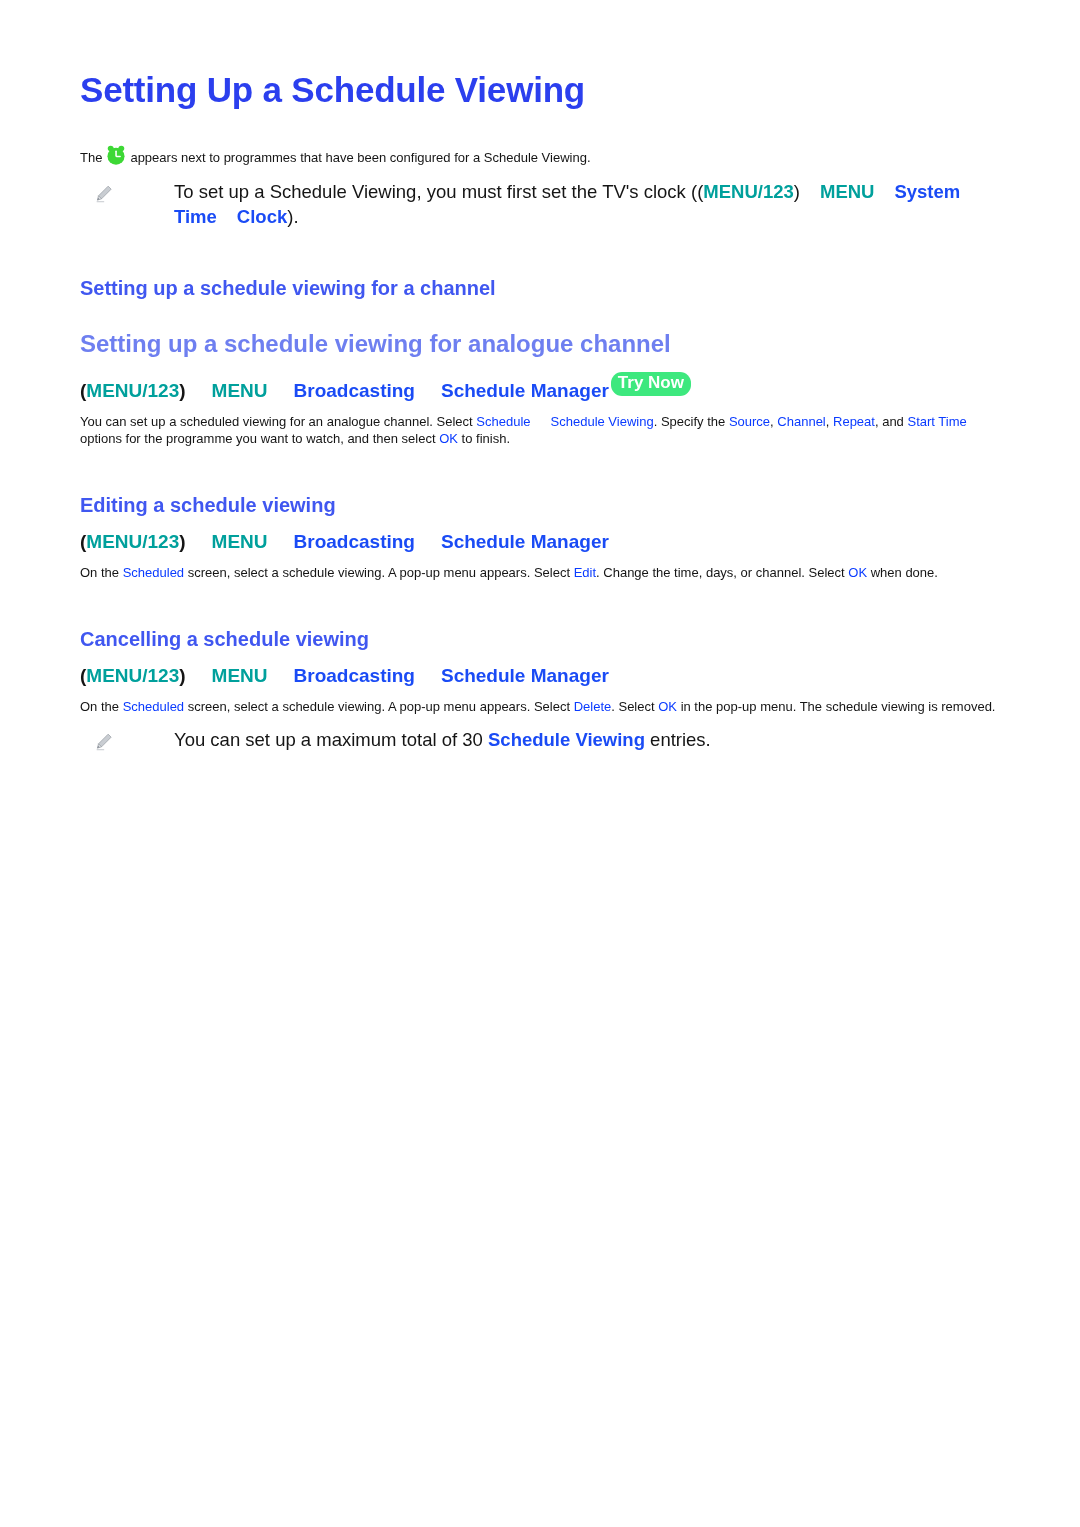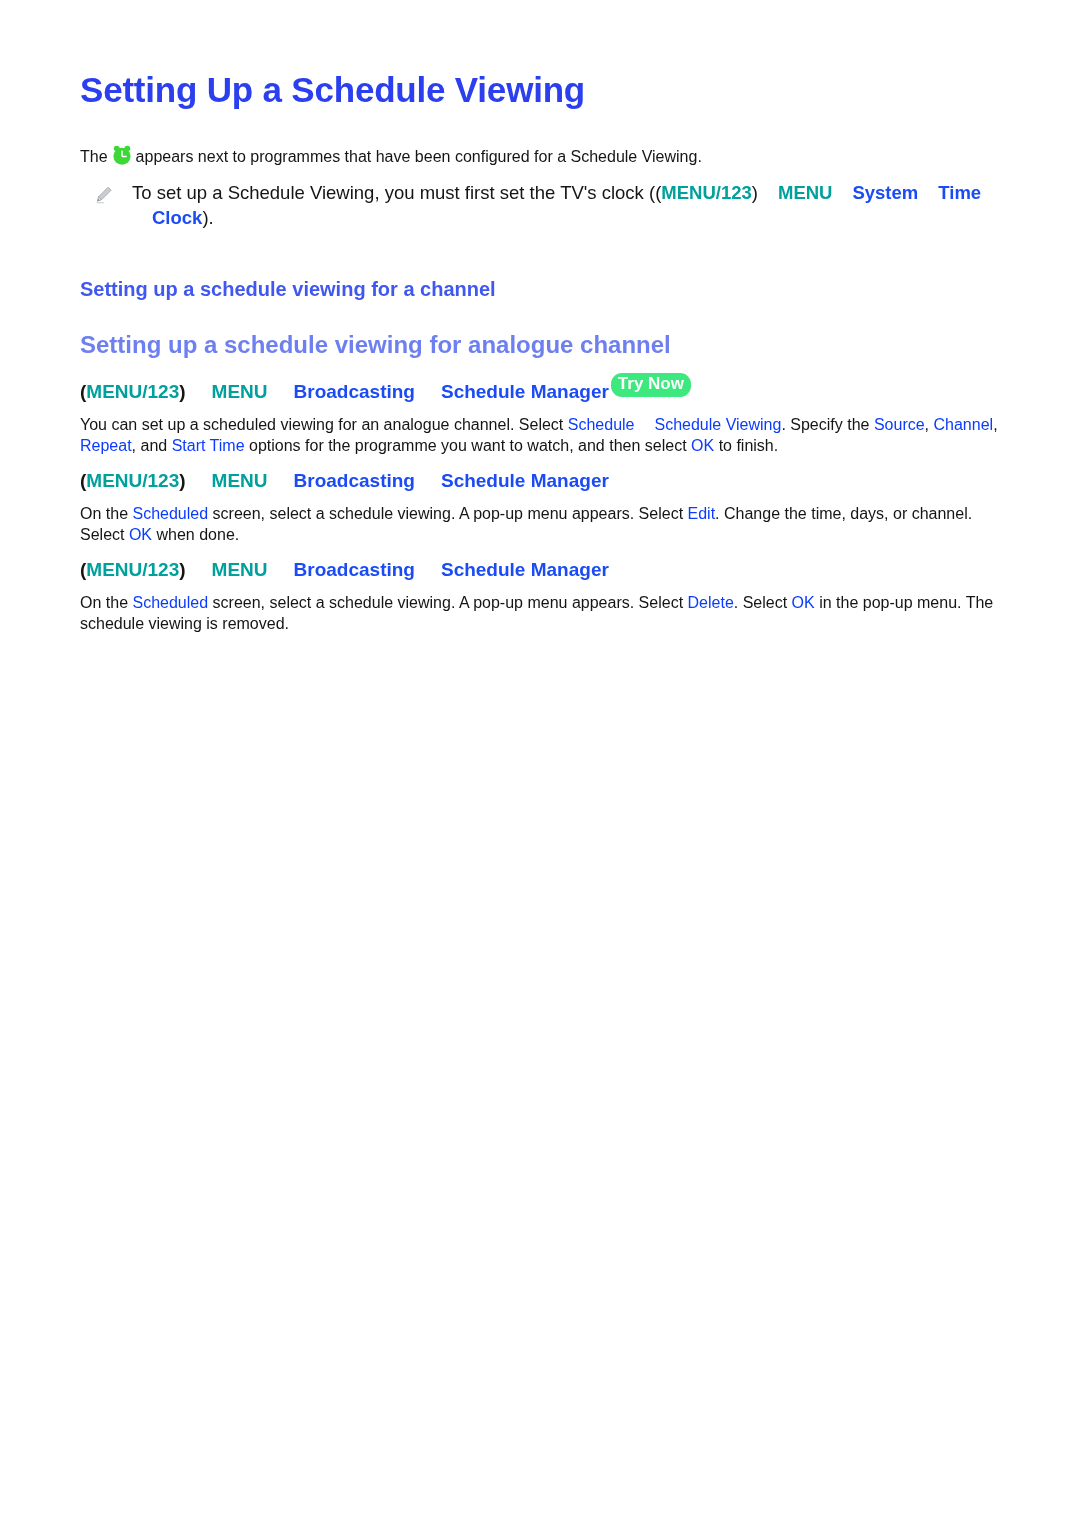--- a/index.html
+++ b/index.html
@@ -43,21 +43,21 @@
   .h3 {
     font-size: 24px;
     font-weight: bold;
     color: #6E7FF0;
     margin: 30px 0 14px 0;
     line-height: 1.2;
   }
 
   
   .para {
-    font-size: 16px;
+    font-size: 13px;
     line-height: 1.33;
     color: #151515;
     margin: 0 0 4px 0;
     max-width: 930px;
   }
   .para.lead { margin-bottom: 6px; }
   .para.body { }
 
   
   .path {
@@ -108,20 +108,21 @@
     width: 20px;
     height: 22px;
     margin-right: 18px;
     margin-top: 4px;
   }
   .note .note-text {
     font-size: 18.5px;
     line-height: 1.38;
     color: #151515;
     max-width: 880px;
+    margin-left: 42px;
   }
 
   
   .clock-icon {
     display: inline-block;
     width: 22px;
     height: 22px;
     vertical-align: -4px;
     margin: 0 3px;
   }
@@ -174,42 +175,59 @@
     <span class="kw">Source</span><span>,</span>
     <span class="kw">Channel</span><span>,</span>
     <span class="kw">Repeat</span><span>, and</span>
     <span class="kw">Start Time</span>
     <span>options for the programme you want to watch,</span>
     <span>and then select</span>
     <span class="kw">OK</span>
     <span>to finish.</span>
   </p>
 
+  <h2 class="h2 spaced-top">Editing a schedule viewing</h2>
 
   <p class="path">
     <span class="paren">(</span><span class="teal">MENU/123</span><span class="paren">)</span><span class="sep"></span><span class="teal">MENU</span><span class="sep"></span><span class="blue">Broadcasting</span><span class="sep"></span><span class="blue">Schedule Manager</span>
   </p>
 
   <p class="para body">
     <span>On the</span>
     <span class="kw">Scheduled</span>
     <span>screen, select a schedule viewing. A pop-up menu appears. Select</span>
     <span class="kw">Edit</span><span>. Change the time, days, or channel. Select</span>
     <span class="kw">OK</span>
     <span>when done.</span>
   </p>
 
+  <h2 class="h2 spaced-top">Cancelling a schedule viewing</h2>
 
   <p class="path">
     <span class="paren">(</span><span class="teal">MENU/123</span><span class="paren">)</span><span class="sep"></span><span class="teal">MENU</span><span class="sep"></span><span class="blue">Broadcasting</span><span class="sep"></span><span class="blue">Schedule Manager</span>
   </p>
 
   <p class="para body">
     <span>On the</span>
     <span class="kw">Scheduled</span>
     <span>screen, select a schedule viewing. A pop-up menu appears. Select</span>
     <span class="kw">Delete</span><span>. Select</span>
     <span class="kw">OK</span>
     <span>in the pop-up menu. The schedule viewing is removed.</span>
   </p>
 
+  <div class="note">
+    <span class="pencil">
+      <svg viewBox="0 0 24 24" width="20" height="22" aria-hidden="true">
+        <path d="M17.0 2.6 L20.6 6.2 L9.0 17.8 L5.4 14.2 Z" fill="#C9CDD2" stroke="#9AA0A6" stroke-width="0.9"></path>
+        <path d="M5.4 14.2 L9.0 17.8 L4.0 19.4 Z" fill="#E3E5E8" stroke="#9AA0A6" stroke-width="0.9"></path>
+        <path d="M4.0 19.4 L5.0 16.6 L6.8 18.4 Z" fill="#8A9099"></path>
+        <rect x="3.2" y="20.6" width="9.0" height="1.3" fill="#C9CDD2"></rect>
+      </svg>
+    </span>
+    <div class="note-text">
+      <span>You can set up a maximum total of 30</span>
+      <span class="blue-b">Schedule Viewing</span>
+      <span>entries.</span>
+    </div>
+  </div>
 
 </div>
 
 </body></html>

